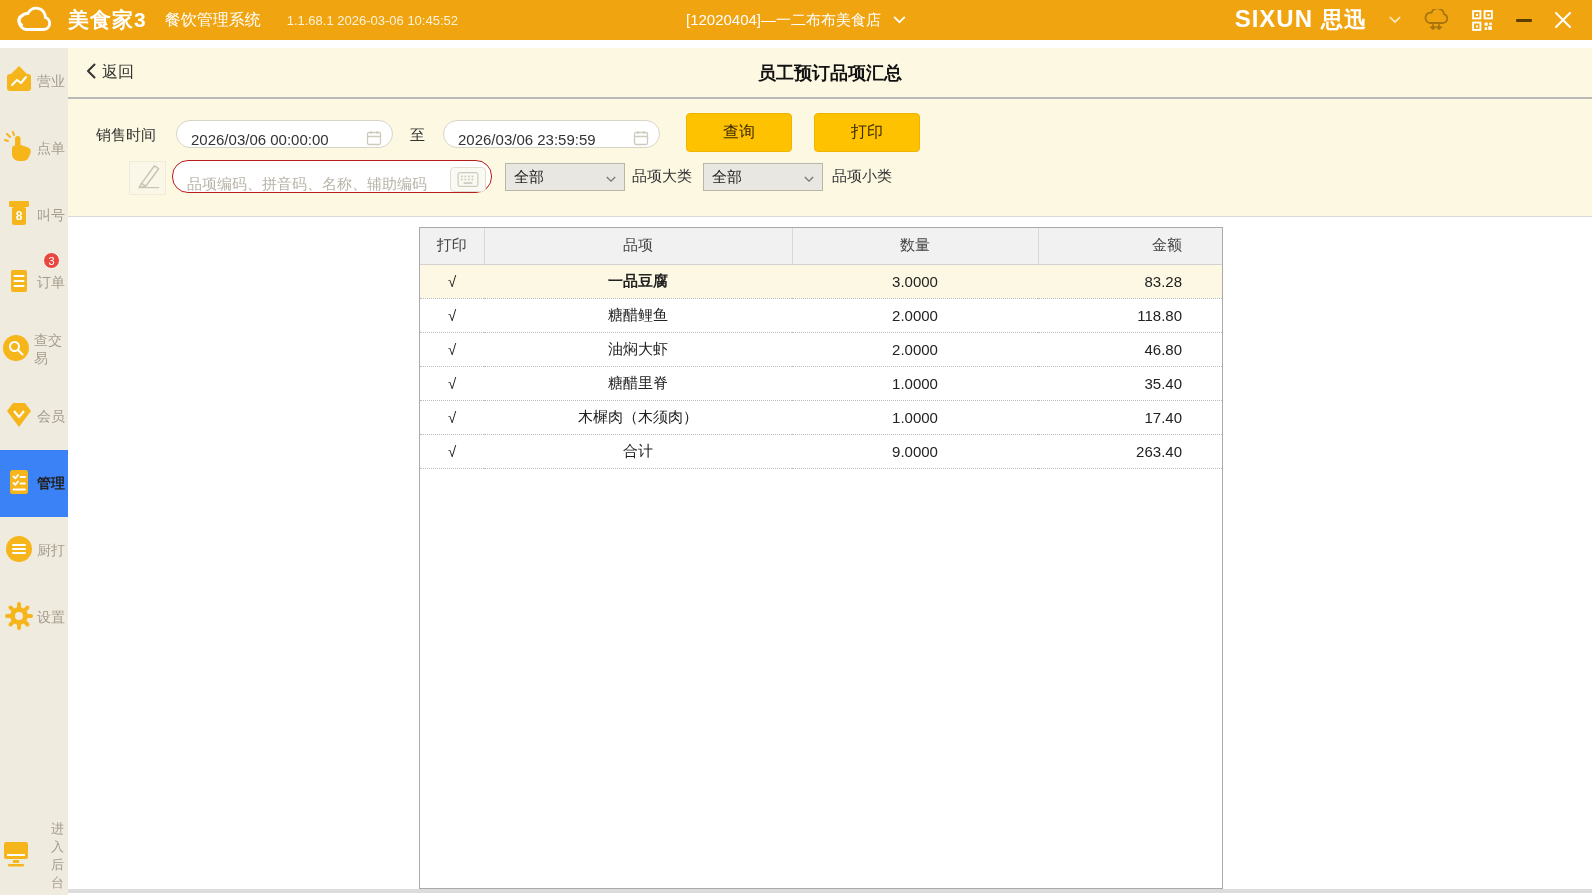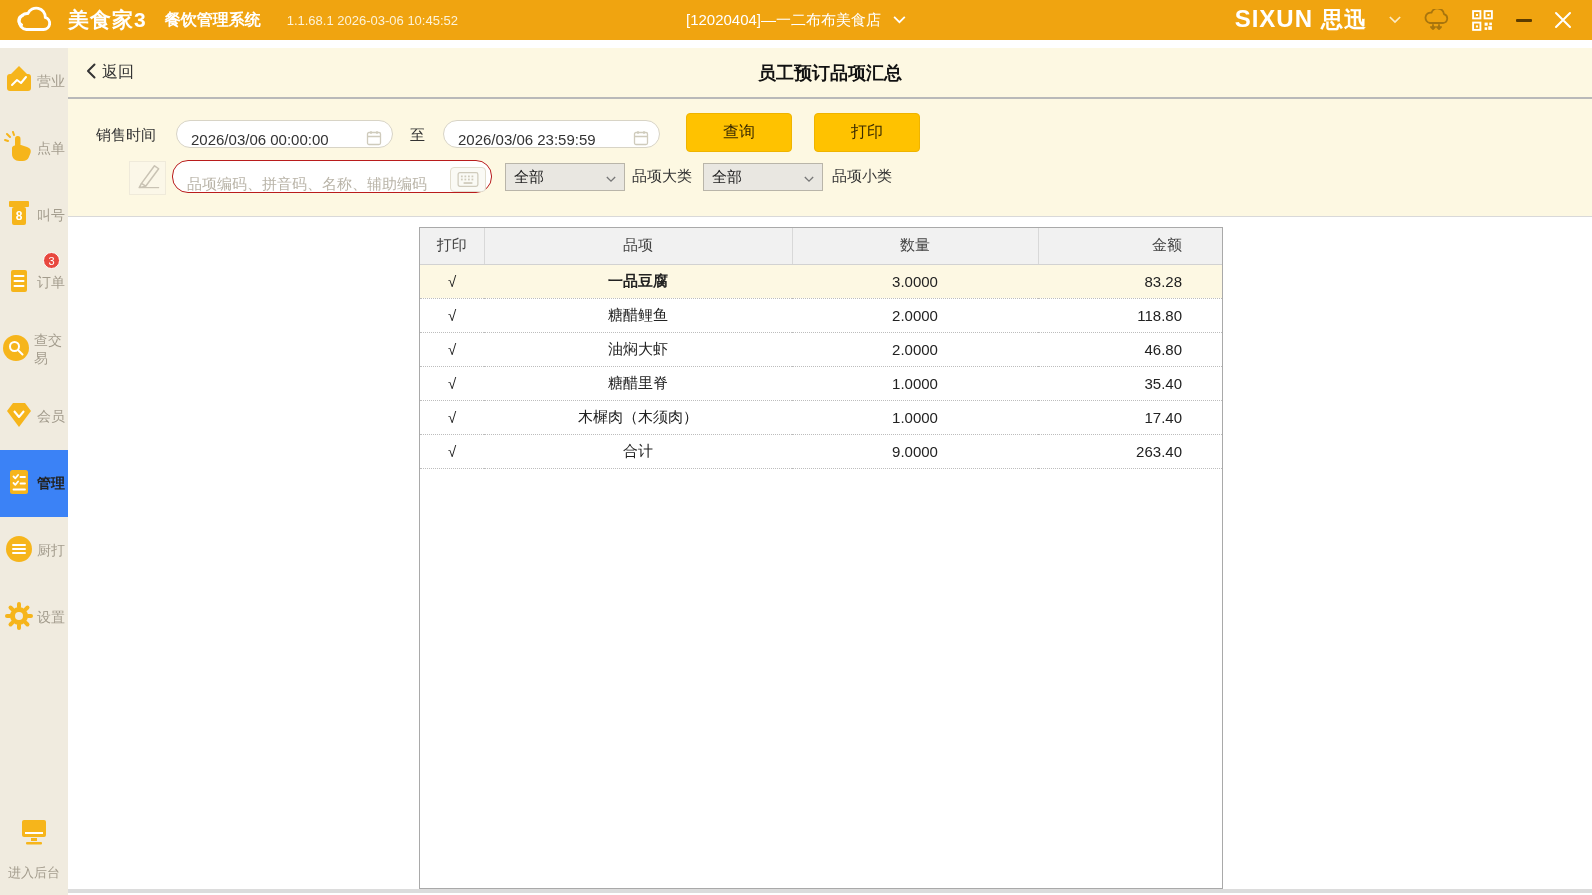--- a/index.html
+++ b/index.html
@@ -3,38 +3,38 @@
 <meta charset="utf-8">
 <style>
   * { margin:0; padding:0; box-sizing:border-box; }
   html,body { width:1592px; height:895px; overflow:hidden; }
   body { font-family:"Liberation Sans","DejaVu Sans",sans-serif; position:relative; background:#fff; color:#333; }
 
   
   .topbar { position:absolute; left:0; top:0; width:1592px; height:40px; background:#F0A410; display:flex; align-items:center; }
   .topbar-left { display:flex; align-items:center; gap:12px; padding-left:14px; }
   .app-name { color:#fff; font-size:21px; font-weight:bold; letter-spacing:1px; }
-  .system-name { color:#fff; font-size:16px; font-weight:bold; margin-left:6px; }
+  .system-name { color:#fff; font-size:16px; font-weight:normal; margin-left:6px; }
   .version-info { color:#FDF3D8; font-size:13px; margin-left:14px; }
   .store-switcher { position:absolute; left:50%; transform:translateX(-50%); display:flex; align-items:center; gap:12px; color:#fff; font-size:15px; cursor:pointer; }
   .topbar-right { margin-left:auto; display:flex; align-items:center; gap:22px; padding-right:20px; }
   .brand { color:#fff; font-size:24px; font-weight:bold; letter-spacing:1px; display:flex; align-items:baseline; gap:8px; }
   .brand .cn { font-size:22px; }
   .icon-btn { display:flex; align-items:center; justify-content:center; cursor:pointer; }
   .min-bar { width:16px; height:3px; background:#5C3C00; border-radius:1px; }
 
   
   .sidebar { position:absolute; left:0; top:48px; width:68px; height:847px; background:#F0EBDF; display:flex; flex-direction:column; }
   .side-item { position:relative; height:67px; display:flex; align-items:center; justify-content:center; gap:2px; cursor:pointer; }
   .side-item .lbl { font-size:14px; color:#A39C8D; }
   .side-item.selected { background:#3b82f6; }
   .side-item.selected .lbl { color:#222; font-weight:bold; }
   .badge { position:absolute; top:3px; right:8px; min-width:17px; height:17px; border-radius:9px; background:#E8483F; color:#fff; font-size:11px; display:flex; align-items:center; justify-content:center; border:1px solid #fff; }
   .side-spacer { flex:1; }
-  .side-footer { height:78px; display:flex; flex-direction:column; align-items:center; justify-content:flex-start; gap:13px; cursor:pointer; }
+  .side-footer { height:78px; display:flex; flex-direction:row; align-items:center; justify-content:flex-start; gap:19px; cursor:pointer; }
   .side-footer .lbl { font-size:13px; color:#A39C8D; }
 
   
   .page-header { position:absolute; left:68px; top:48px; width:1524px; height:49px; background:#FDF8E2; display:flex; align-items:center; }
   .back-btn { display:flex; align-items:center; gap:6px; margin-left:18px; cursor:pointer; font-size:16px; color:#333; z-index:2; }
   .page-title { position:absolute; left:0; width:100%; text-align:center; font-size:18px; font-weight:bold; color:#111; }
   .header-divider { position:absolute; left:68px; top:97px; width:1524px; height:2px; background:#B9B9B9; }
 
   
   .filter-area { position:absolute; left:68px; top:99px; width:1524px; height:117px; background:#FDF8E2; }

